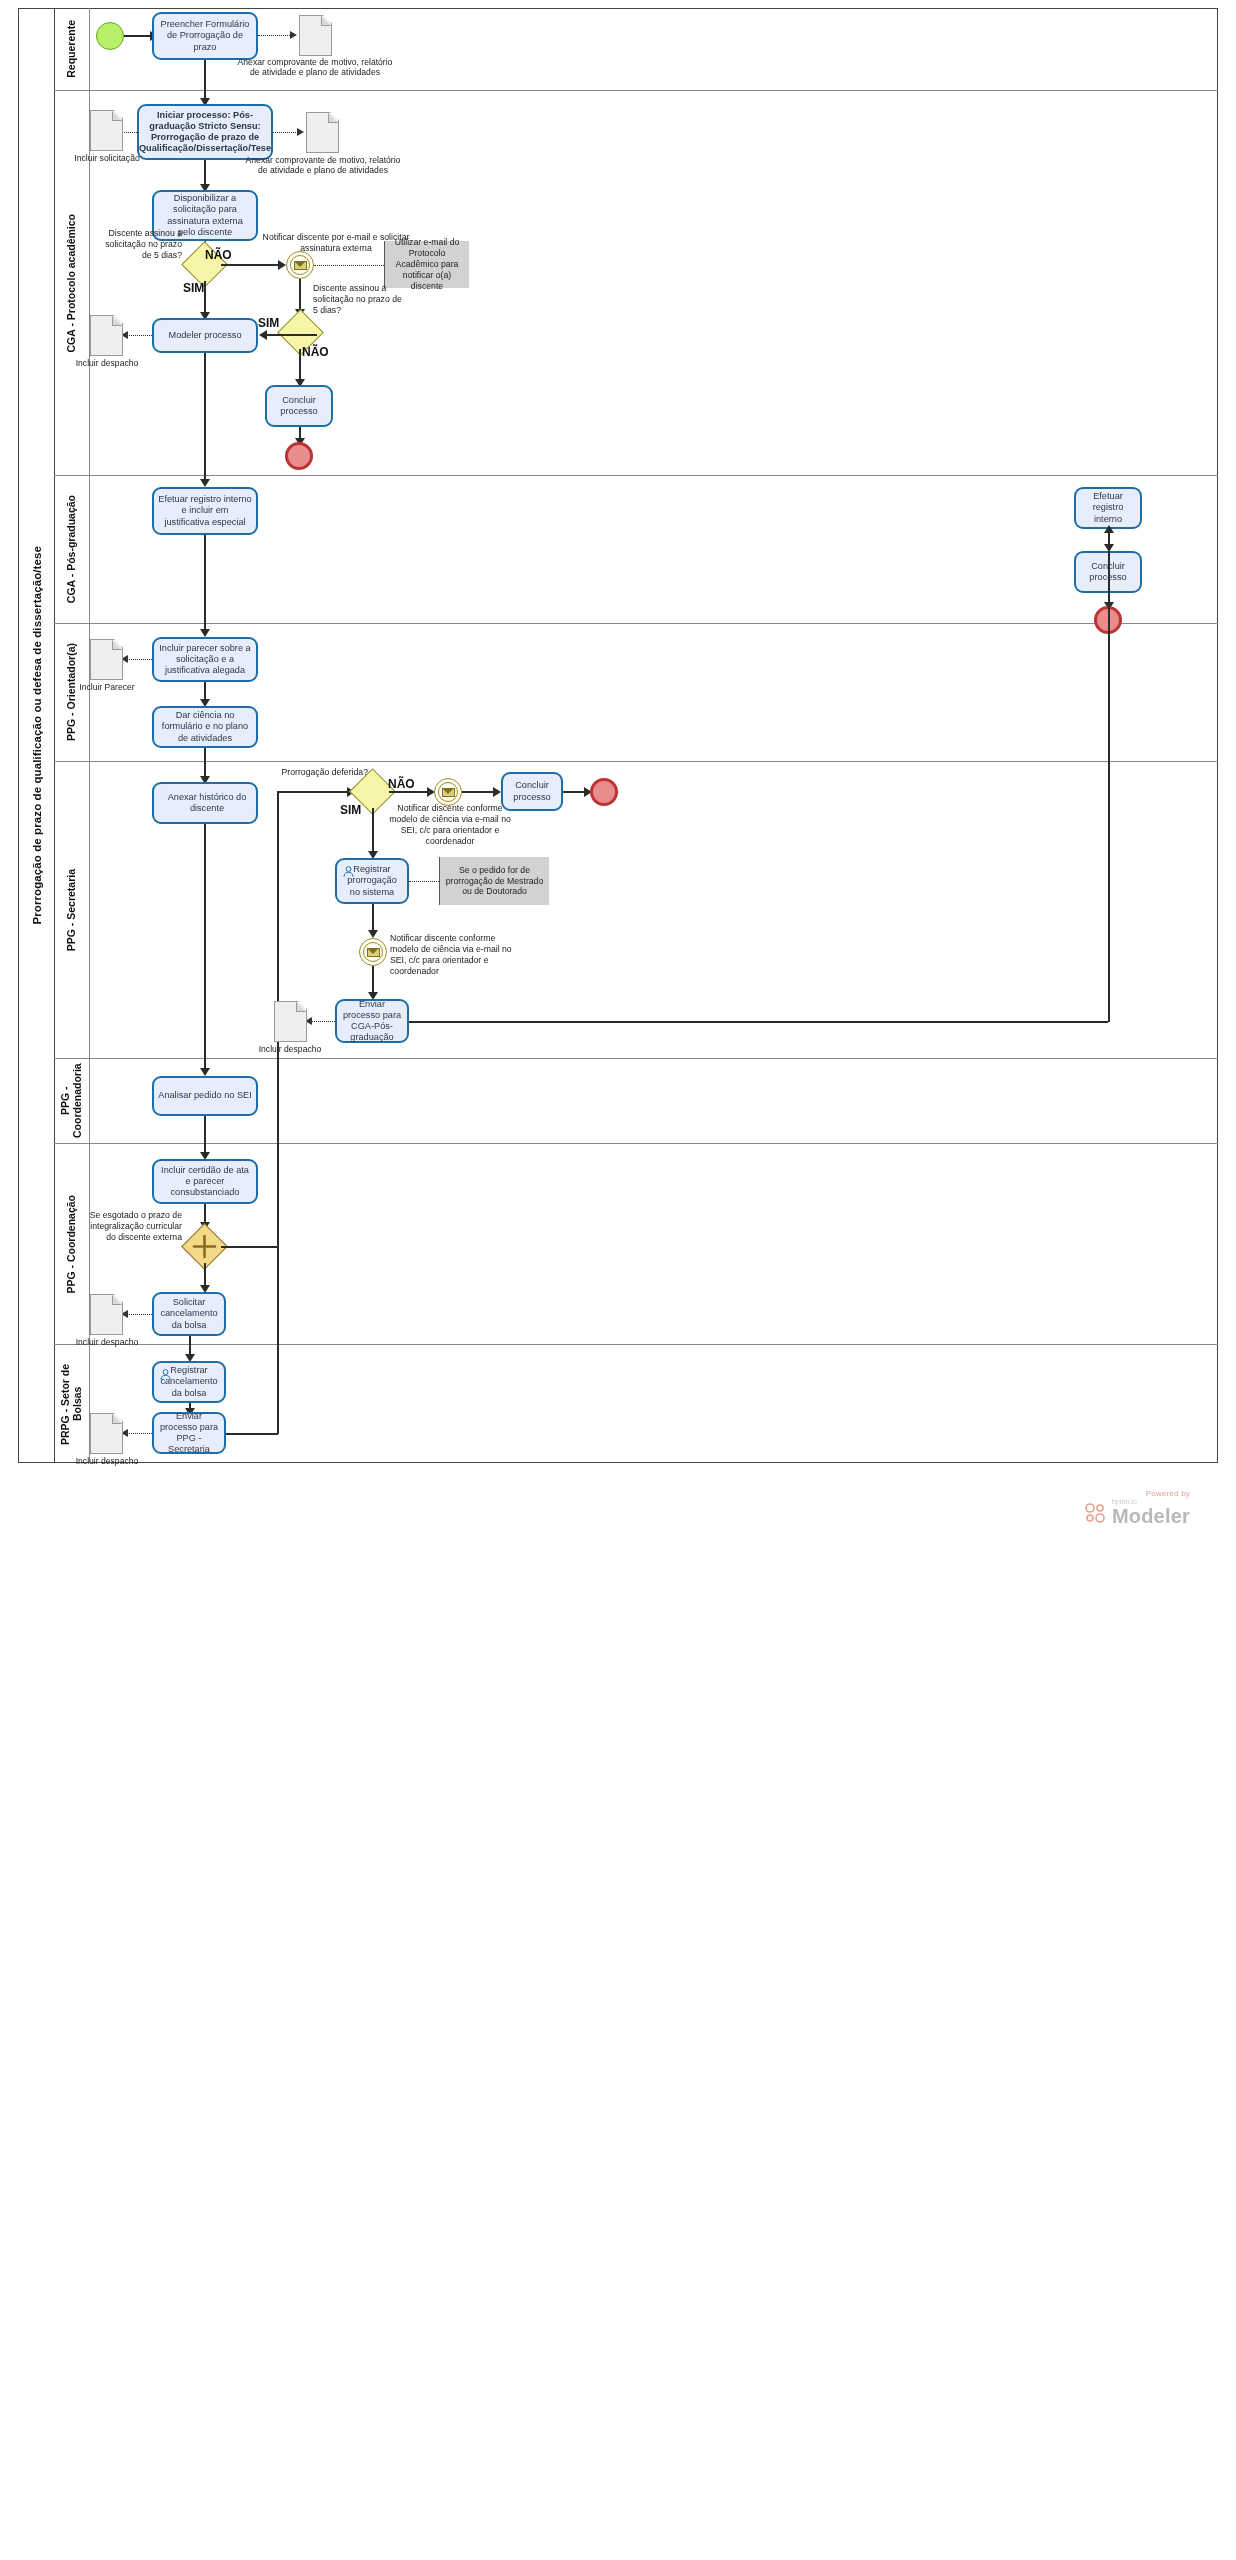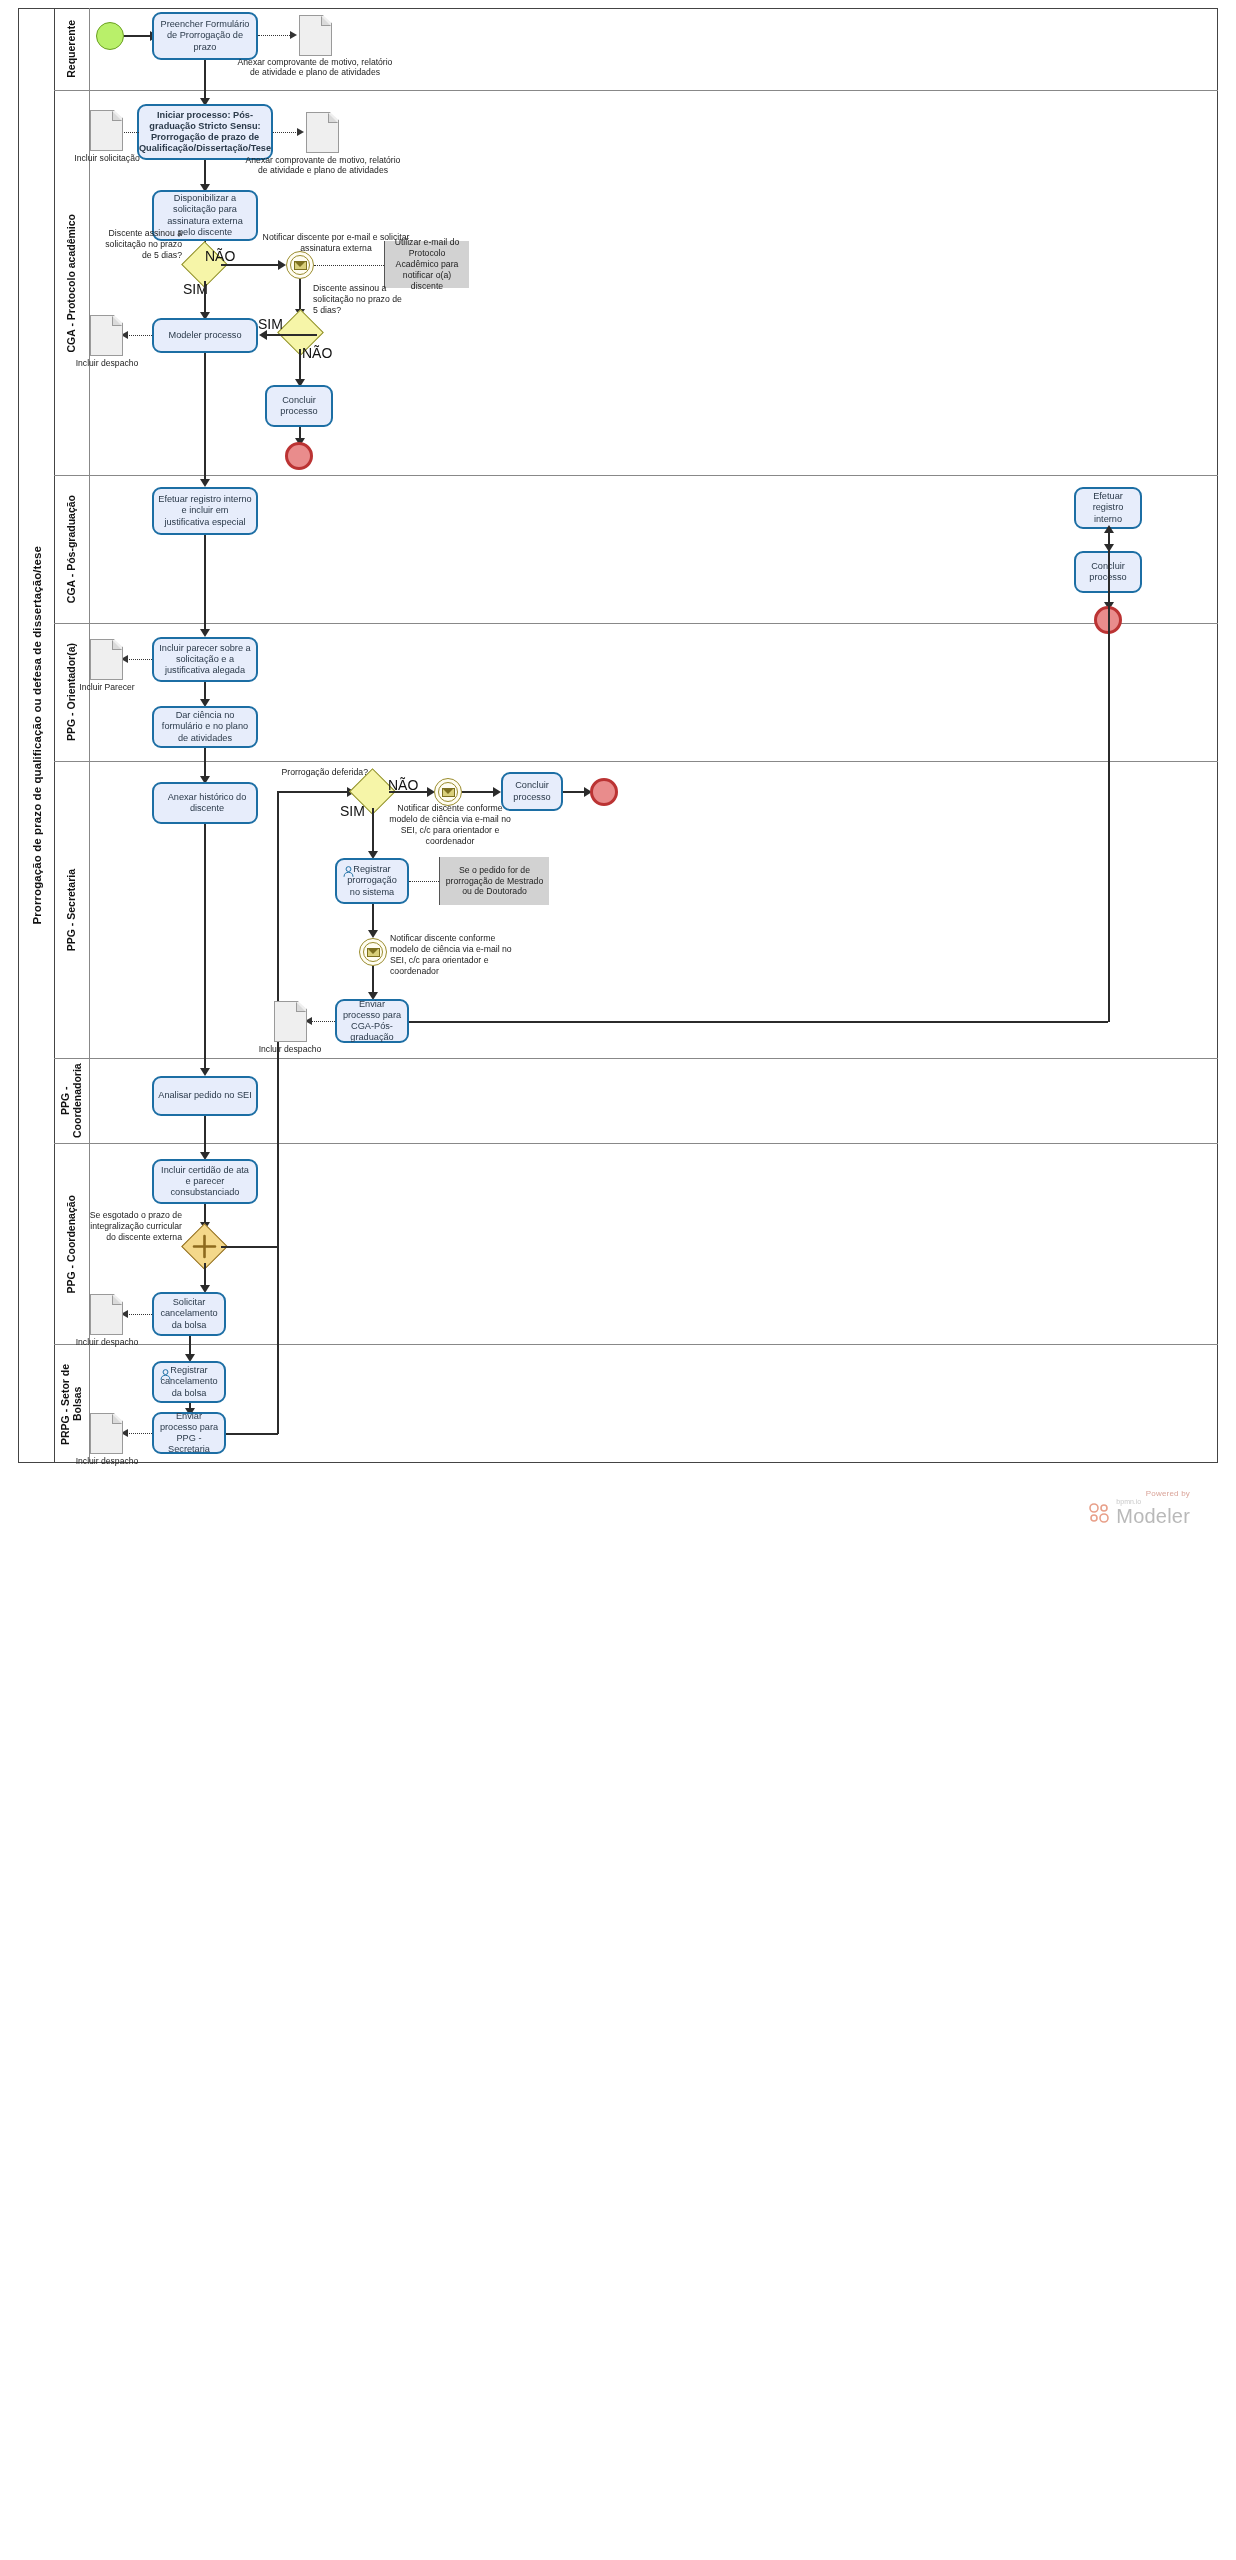--- a/index.html
+++ b/index.html
@@ -203,22 +203,22 @@
   .label {
     position: absolute;
     font-size: 8.7px;
     color: #222;
     line-height: 1.25;
   }
   .label.c { text-align: center; }
   .label.r { text-align: right; }
   .flowlabel {
     position: absolute;
-    font-size: 14px;
-    font-weight: normal;
+    font-size: 12px;
+    font-weight: bold;
     color: #111;
   }
 
   
   .edge { position: absolute; background: #2b2b2b; }
   .edge.h { height: 1.5px; }
   .edge.v { width: 1.5px; }
   .arrow {
     position: absolute;
     width: 0; height: 0;
@@ -263,21 +263,21 @@
   .watermark { position: absolute; text-align: right; }
   .wm-powered {
     font-size: 8px;
     color: #d9a398;
     letter-spacing: .2px;
   }
   .wm-row { display: flex; align-items: center; gap: 5px; }
   .wm-name {
     font-size: 20px;
     color: #b9b9b9;
-    font-weight: 400;
+    font-weight: 700;
     letter-spacing: .2px;
   }
   .wm-sub {
     font-size: 7px;
     color: #c9c9c9;
     text-align: left;
     line-height: 1;
   }
 </style>
 </head>

